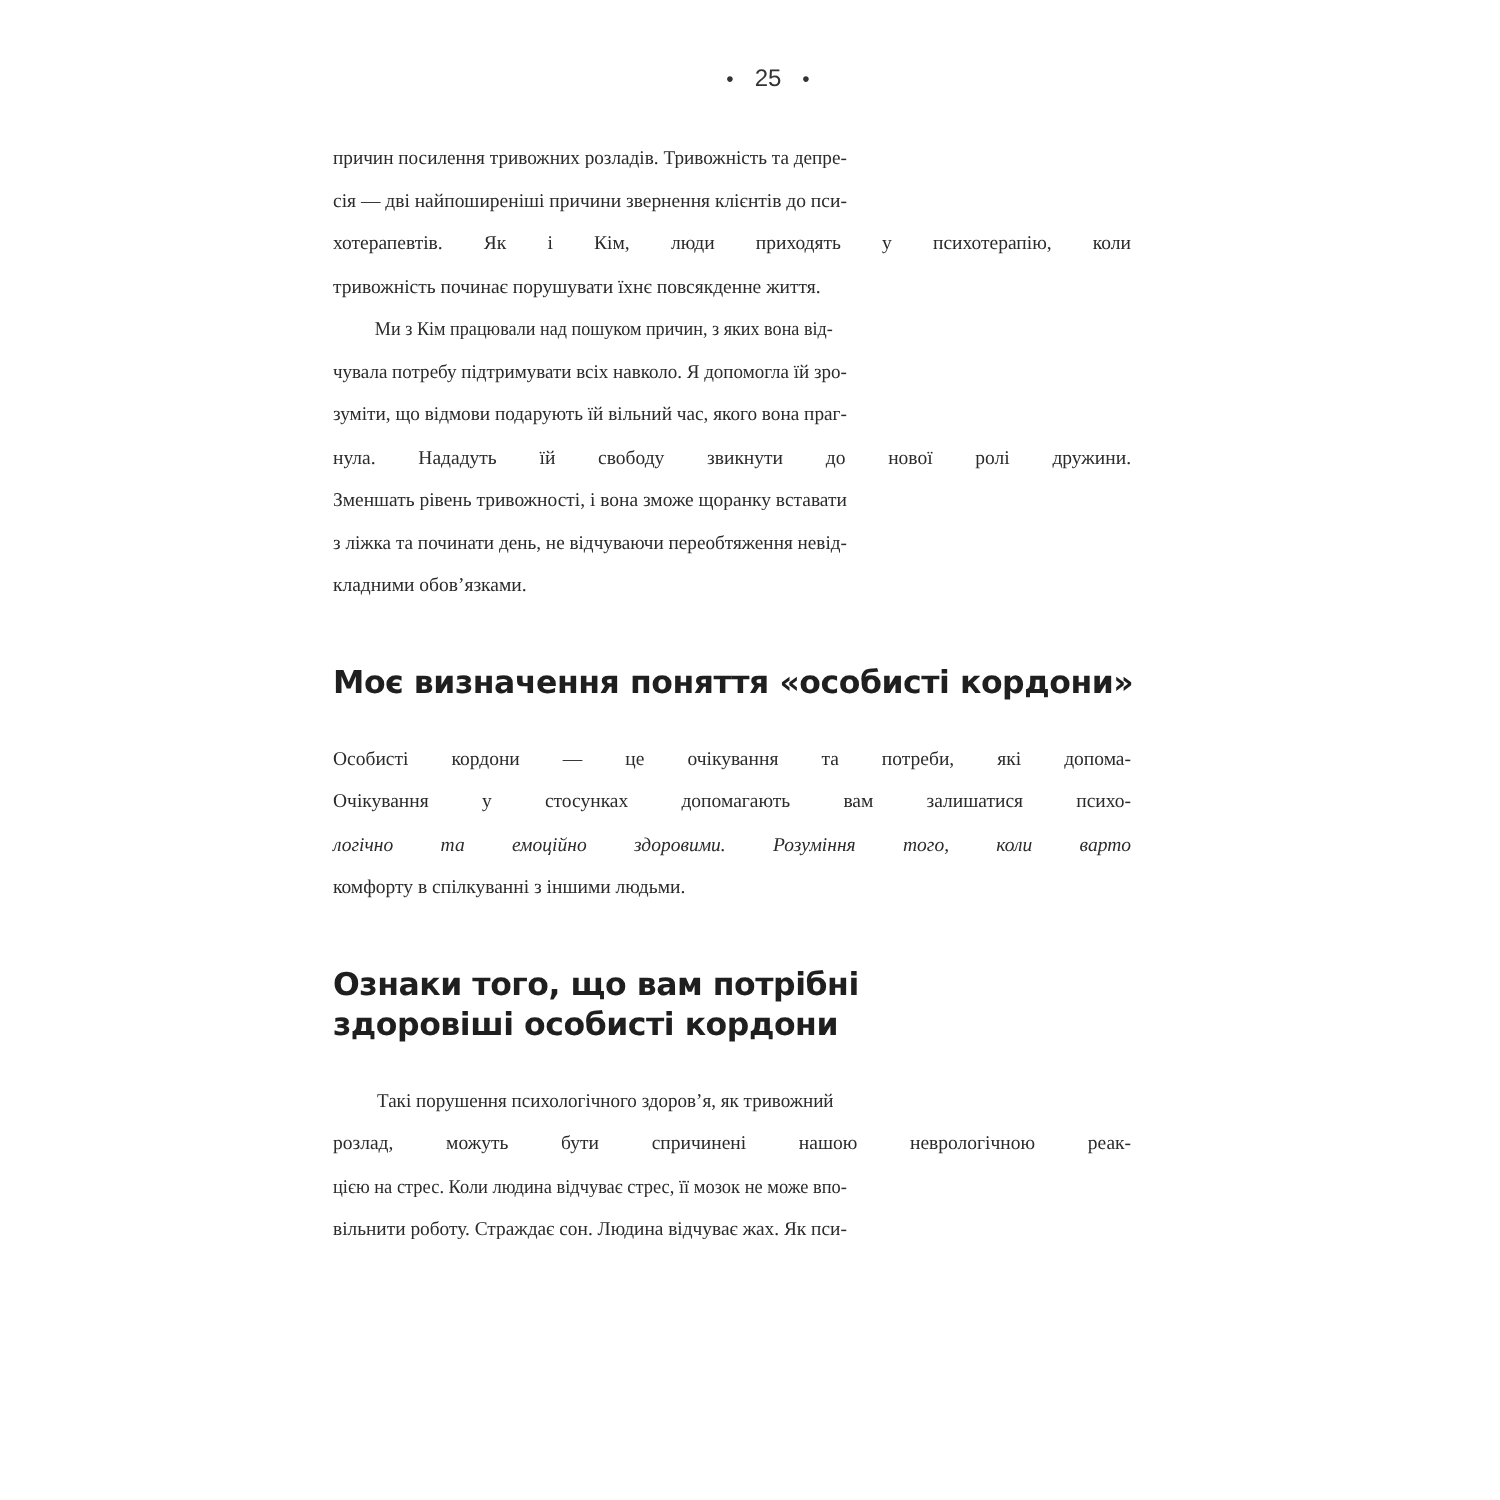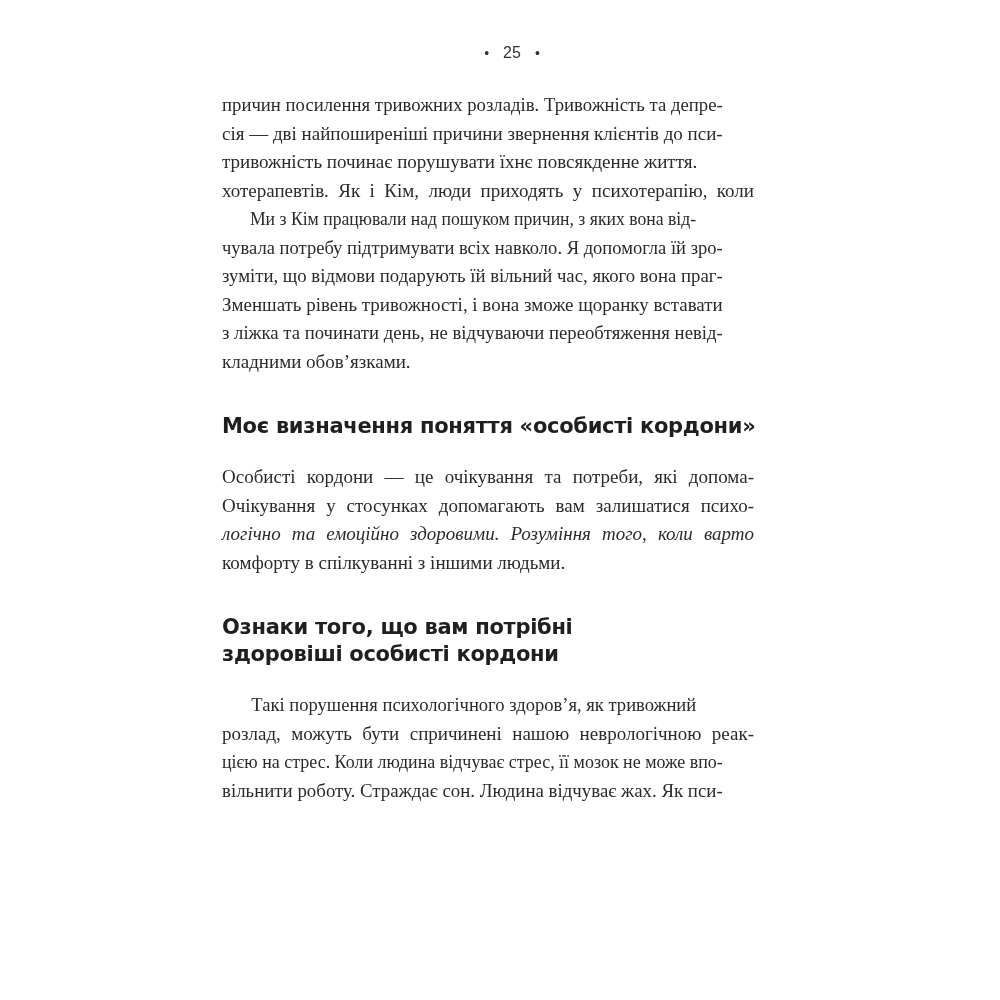--- a/index.html
+++ b/index.html
@@ -31,21 +31,21 @@
       font-size: 14px;
     }
     .content {
       position: absolute;
       left: 222px;
       top: 91px;
       width: 532px;
     }
     .p {
       font-family: "Liberation Serif", serif;
-      font-size: 19px;
+      font-size: 13px;
       line-height: 28.5px;
       text-align: justify;
       text-align-last: auto;
       margin: 0;
       color: #2b2b2b;
     }
     .line {
       display: block;
       white-space: nowrap;
       text-align: justify;
@@ -80,28 +80,29 @@
 
 <div class="page-number">
   <span class="dot">•</span><span>25</span><span class="dot">•</span>
 </div>
 
 <div class="content">
 
   <div class="p">
     <span class="line" style="display: block; text-align: left; text-align-last: left; transform-origin: 0px 50%; transform: scaleX(0.9857); width: 539.734px;">причин посилення тривожних розладів. Тривожність та депре-</span>
     <span class="line" style="display: block; text-align: left; text-align-last: left; transform-origin: 0px 50%; transform: scaleX(0.9996); width: 532.203px;">сія — дві найпоширеніші причини звернення клієнтів до пси-</span>
+    <span class="line" style="display: block; text-align: justify; text-align-last: justify; white-space: normal;">хотерапевтів. Як і Кім, люди приходять у психотерапію, коли</span>
     <span class="line last" style="display: block; text-align: left; text-align-last: left;">тривожність починає порушувати їхнє повсякденне життя.</span>
-    <span class="line" style="display: block; text-align: justify; text-align-last: justify; white-space: normal;">хотерапевтів. Як і Кім, люди приходять у психотерапію, коли</span>
   </div>
 
   <div class="p">
     <span class="line indent" style="display: block; text-align: left; text-align-last: left; transform-origin: 0px 50%; transform: scaleX(0.93); width: 572.023px;">Ми з Кім працювали над пошуком причин, з яких вона від-</span>
     <span class="line" style="display: block; text-align: left; text-align-last: left; transform-origin: 0px 50%; transform: scaleX(0.9757); width: 545.25px;">чувала потребу підтримувати всіх навколо. Я допомогла їй зро-</span>
     <span class="line" style="display: block; text-align: left; text-align-last: left; transform-origin: 0px 50%; transform: scaleX(0.9871); width: 538.938px;">зуміти, що відмови подарують їй вільний час, якого вона праг-</span>
+    <span class="line" style="display: block; text-align: justify; text-align-last: justify; white-space: normal;">нула. Нададуть їй свободу звикнути до нової ролі дружини.</span>
     <span class="line" style="display: block; text-align: left; text-align-last: left; transform-origin: 0px 50%; transform: scaleX(0.9977); width: 533.219px;">Зменшать рівень тривожності, і вона зможе щоранку вставати</span>
     <span class="line" style="display: block; text-align: left; text-align-last: left; transform-origin: 0px 50%; transform: scaleX(0.9846); width: 540.344px;">з ліжка та починати день, не відчуваючи переобтяження невід-</span>
     <span class="line last" style="display: block; text-align: left; text-align-last: left;">кладними обов’язками.</span>
   </div>
 
   <div class="gap-before-h1"></div>
   <div class="h">
     <span class="line">Моє визначення поняття «особисті кордони»</span>
   </div>
   <div class="gap-after-h1"></div>

